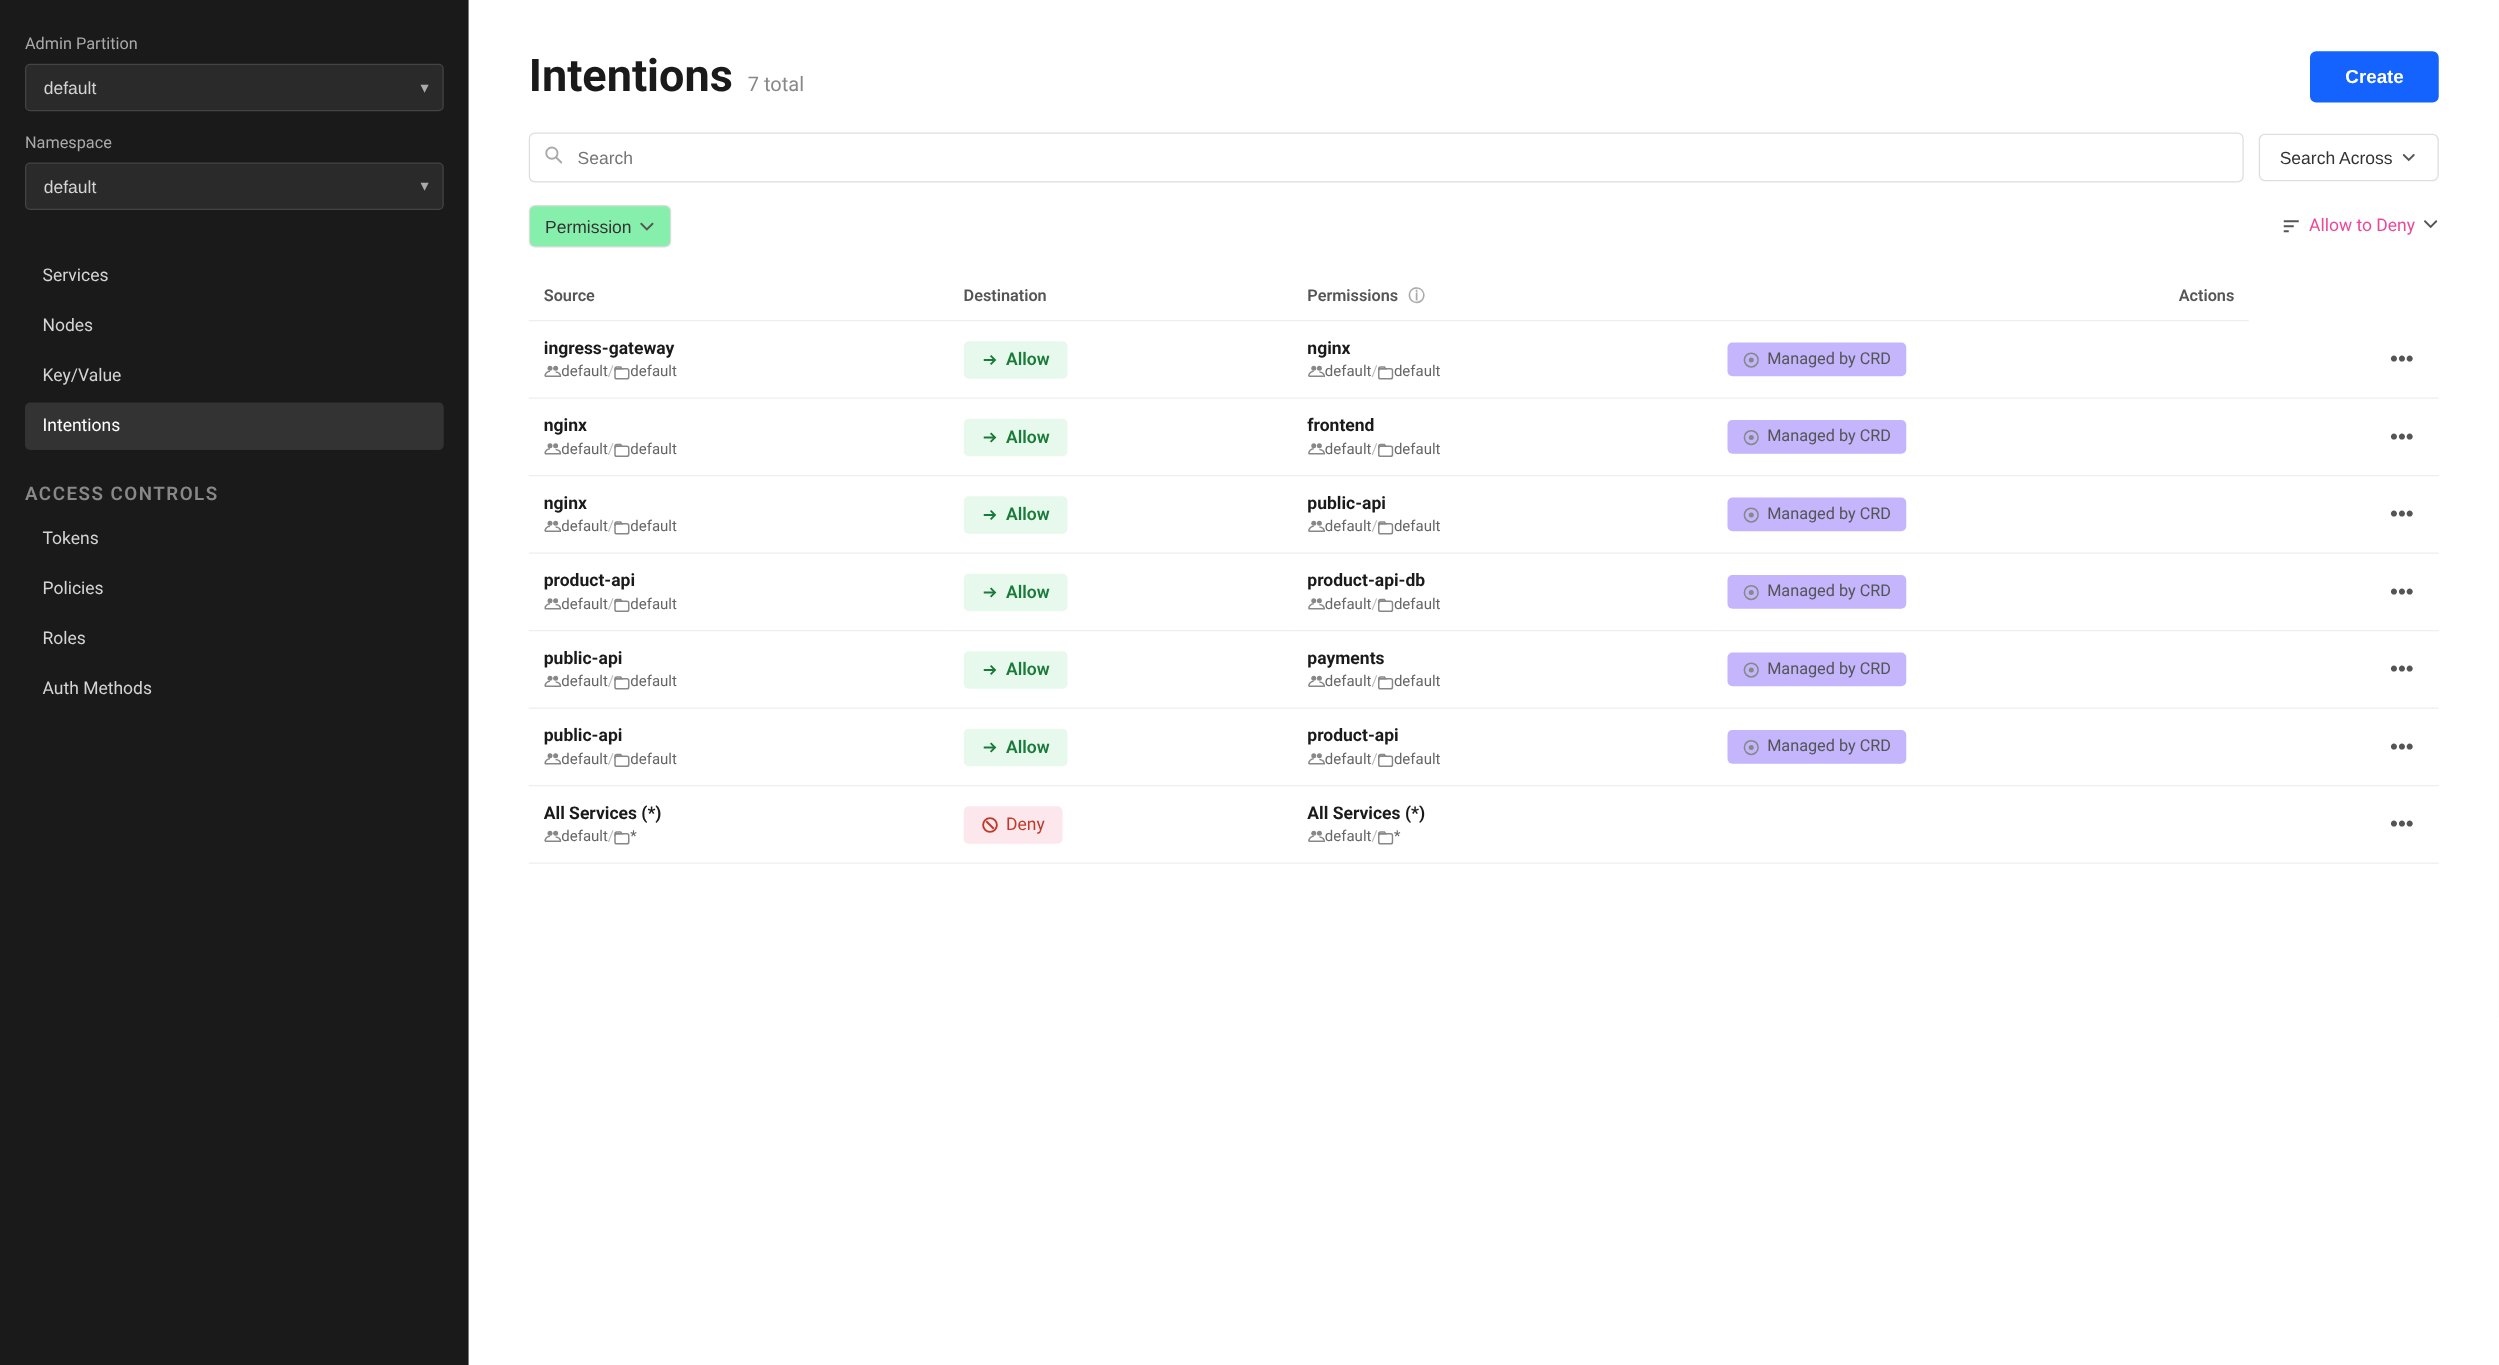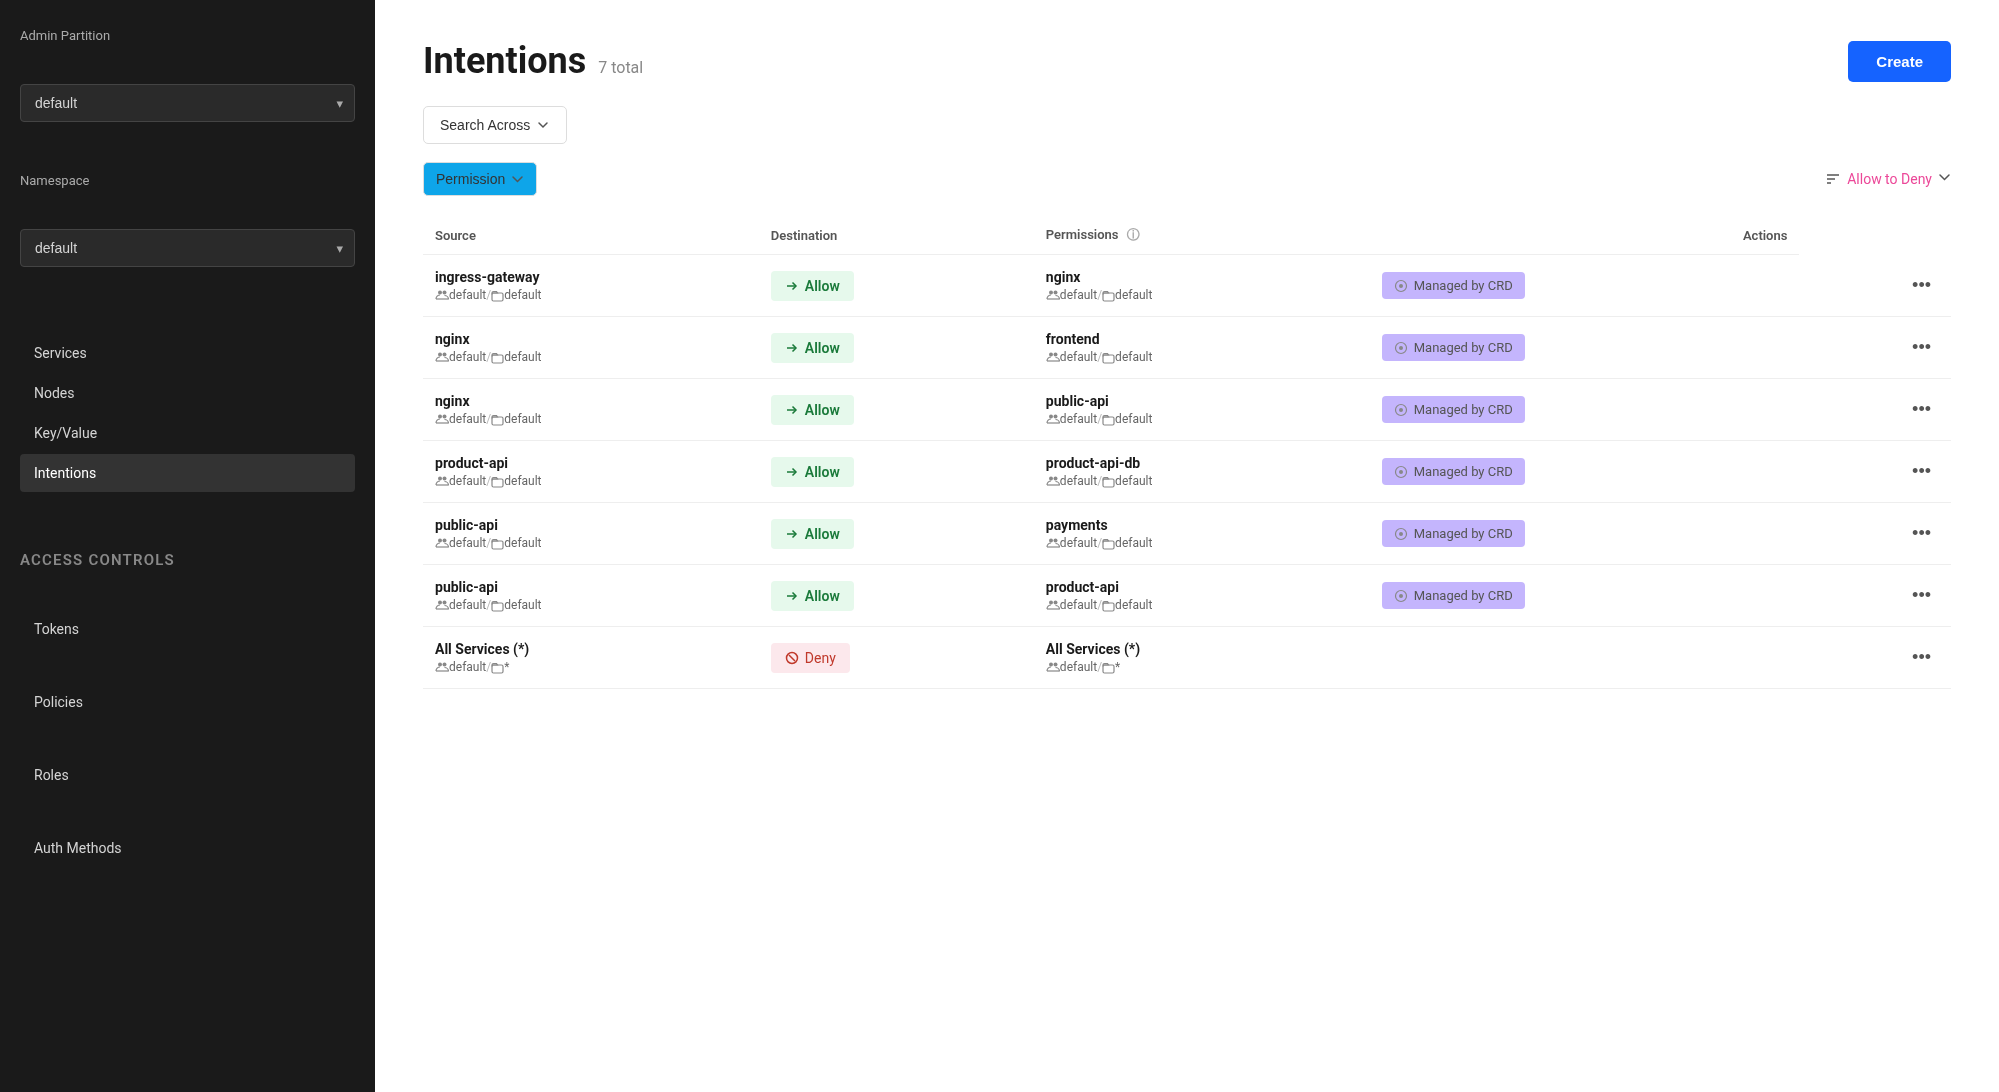--- a/index.html
+++ b/index.html
@@ -8,21 +8,20 @@
     
     .sidebar {
       width: 375px;
       min-width: 375px;
       background: #1a1a1a;
       color: #d4d4d4;
       display: flex;
       flex-direction: column;
       padding: 28px 20px 20px;
       overflow-y: auto;
-      gap: 33px;
     }
     .sidebar-section-label {
       font-size: 15px;
       font-weight: 600;
       color: #888;
       letter-spacing: 0.08em;
       text-transform: uppercase;
       margin-bottom: 8px;
       margin-top: 24px;
     }
@@ -155,21 +154,21 @@
     }
     .permission-filter {
       display: flex;
       align-items: center;
       gap: 6px;
       border: 1px solid #ddd;
       border-radius: 5px;
       padding: 8px 12px;
       font-size: 14px;
       color: #333;
-      background: #0ea5e9;
+      background: #86efac;
       cursor: pointer;
     }
     .sort-filter {
       display: flex;
       align-items: flex-start;
       gap: 6px;
       font-size: 14px;
       color: #ec4899;
       cursor: pointer;
     }
@@ -291,20 +290,29 @@
 
   <div class="page-header">
     <div class="page-title">
       <h1>Intentions</h1>
       <span class="total">7 total</span>
     </div>
     <button class="create-btn">Create</button>
   </div>
 
   <div class="search-row">
+    <div class="search-wrapper">
+      <span class="search-icon-svg">
+        <svg width="16" height="16" viewBox="0 0 16 16" fill="none">
+          <circle cx="6.5" cy="6.5" r="4.5" stroke="#aaa" stroke-width="1.5"></circle>
+          <line x1="10" y1="10" x2="14" y2="14" stroke="#aaa" stroke-width="1.5" stroke-linecap="round"></line>
+        </svg>
+      </span>
+      <input type="text" placeholder="Search" style="">
+    </div>
     <button class="search-across-btn">
       <span>Search Across</span>
       <svg width="14" height="14" viewBox="0 0 14 14" fill="none">
         <polyline points="3,5 7,9 11,5" stroke="#555" stroke-width="1.5" fill="none" stroke-linecap="round"></polyline>
       </svg>
     </button>
   </div>
 
   <div class="filter-row">
     <button class="permission-filter">

